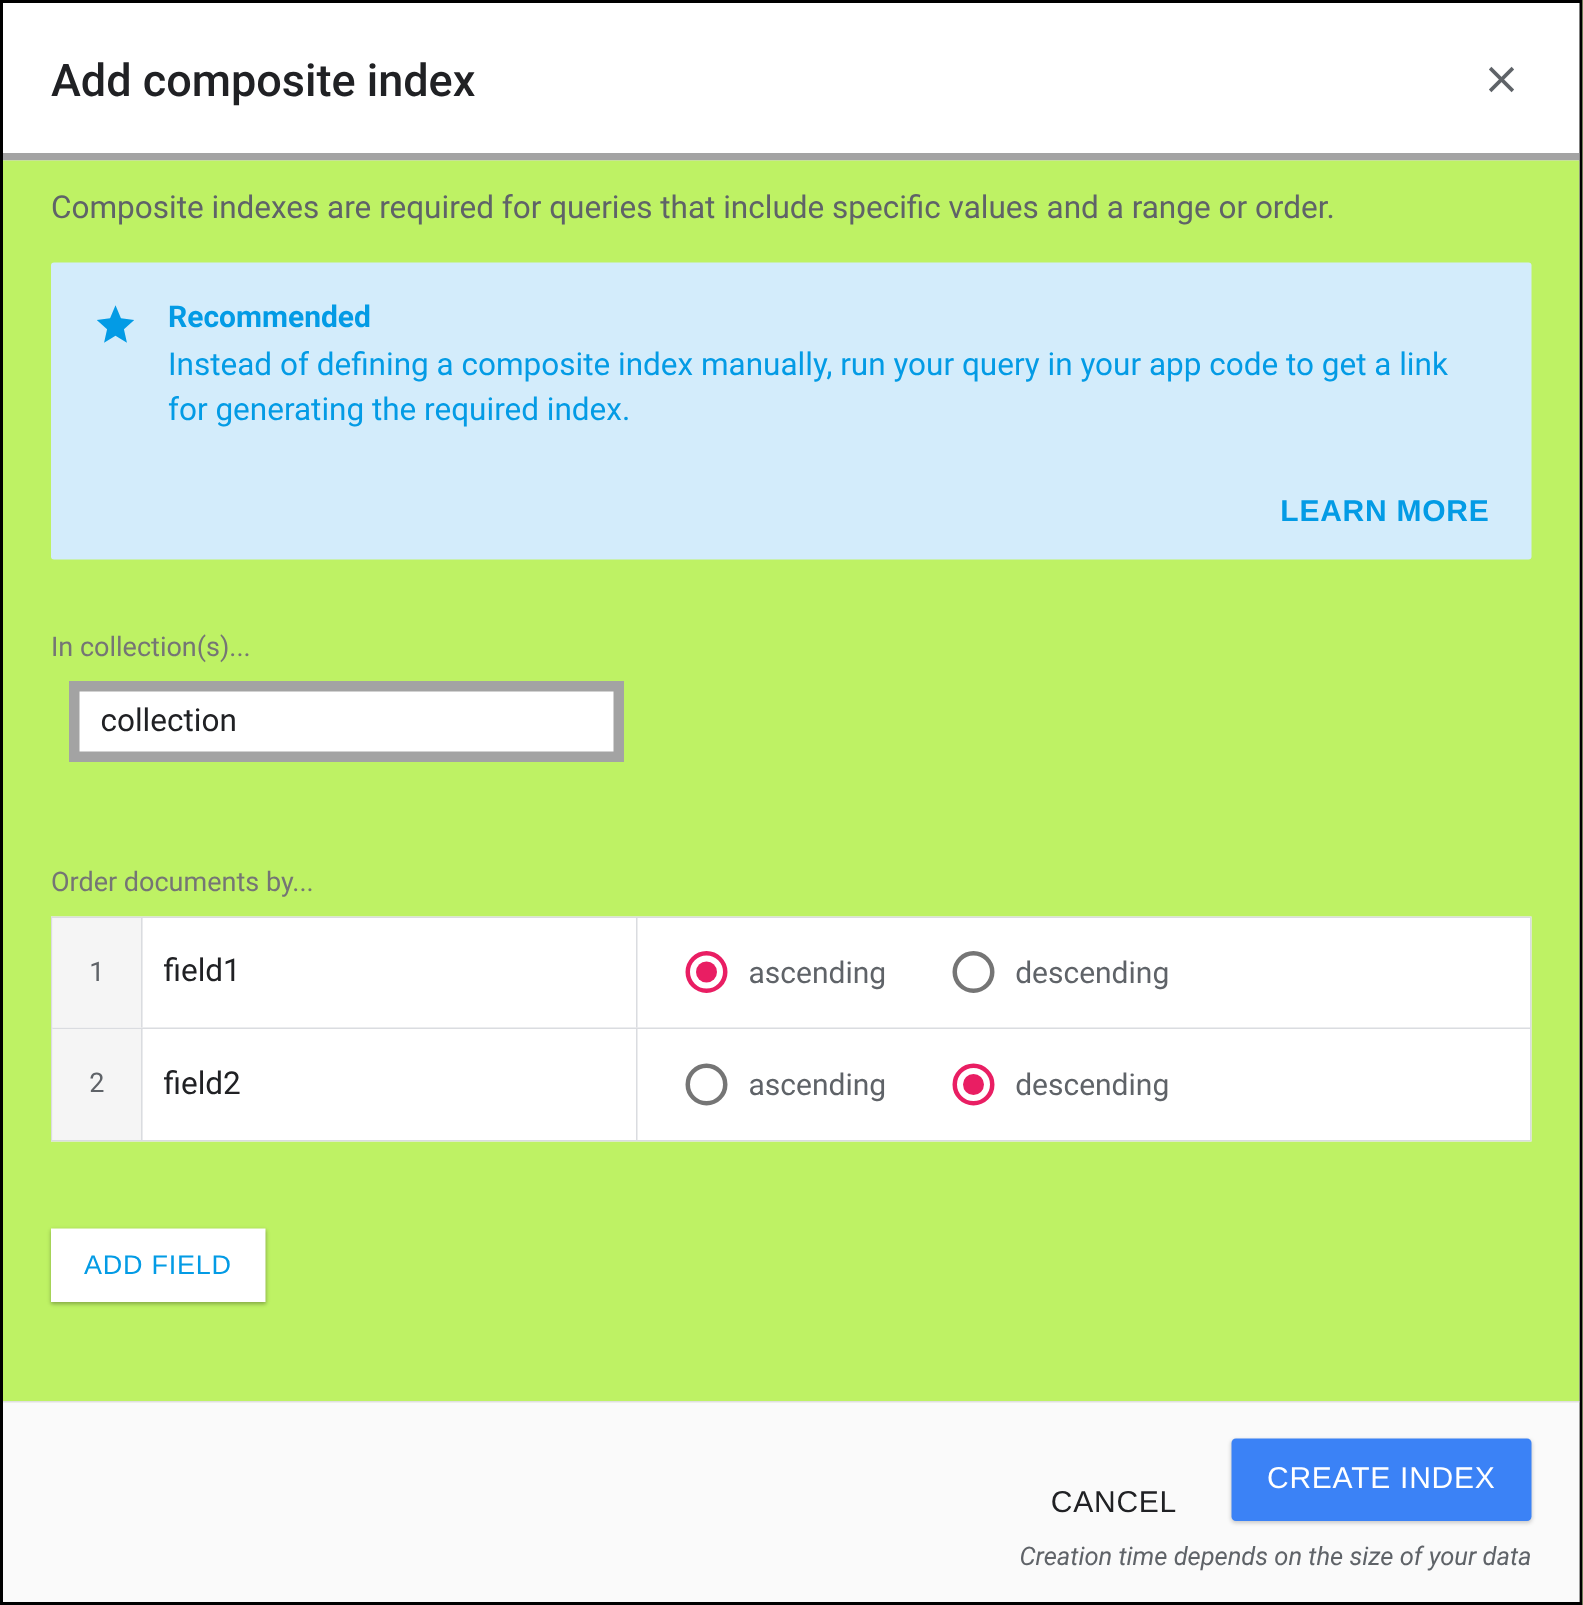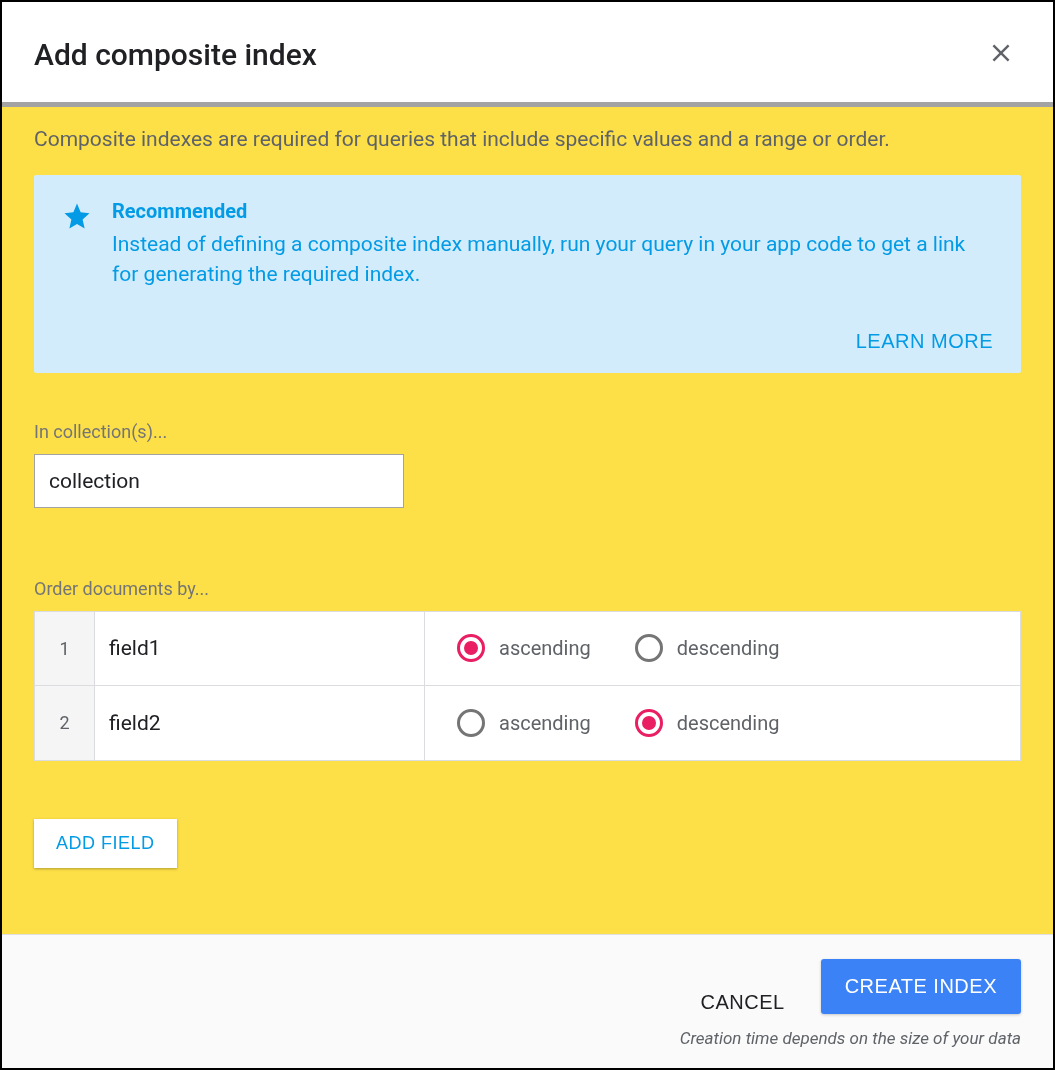--- a/index.html
+++ b/index.html
@@ -35,21 +35,21 @@
       align-items: center;
       justify-content: center;
       cursor: pointer;
       color: #5f6368;
       background: none;
       border: none;
     }
     .dialog-body {
       flex: 1;
       padding: 20px 32px 32px 32px;
-      background: #fde047;
+      background: #bef264;
     }
     .description {
       font-size: 21px;
       color: #5f6368;
       margin-bottom: 24px;
     }
     .info-box {
       background: #d3ecfb;
       padding: 24px 28px 20px 28px;
       border-radius: 2px;
@@ -76,43 +76,44 @@
       font-size: 21px;
       color: #039be5;
       line-height: 1.45;
     }
     .info-actions {
       margin-top: 40px;
       text-align: right;
     }
     .learn-more {
       font-size: 20px;
-      font-weight: 400;
+      font-weight: 700;
       color: #039be5;
       letter-spacing: 0.5px;
       cursor: pointer;
       background: none;
       border: none;
       text-transform: uppercase;
     }
     .field-label {
       font-size: 18px;
       color: #757575;
       margin-bottom: 12px;
     }
     .collection-input {
       width: 370px;
       height: 54px;
       padding: 0 14px;
       font-size: 21px;
       color: #202124;
-      border: 1px solid #a3a3a3;
+      border: 7px solid #a3a3a3;
       background: #fff;
       outline: none;
       font-family: inherit;
+      margin-left: 12px;
     }
     .section-gap {
       margin-top: 70px;
     }
     .order-table {
       border: 1px solid #dadce0;
       background: #fff;
     }
     .order-row {
       display: flex;

